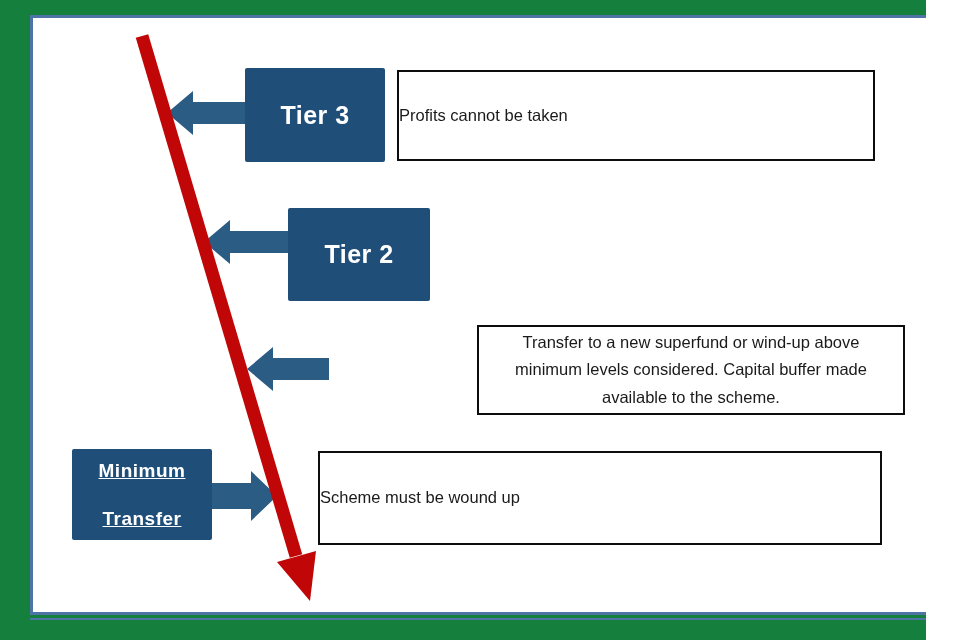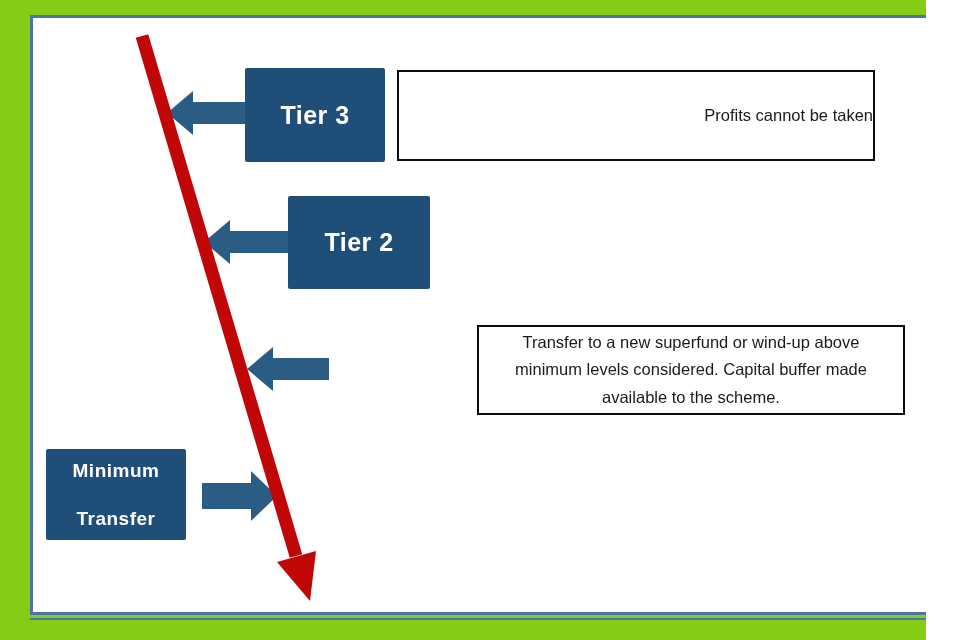--- a/index.html
+++ b/index.html
@@ -1,46 +1,46 @@
 <!DOCTYPE html>
 <html><head>
 <meta charset="utf-8">
 <style>
   html,body { margin:0; padding:0; background:#ffffff; }
   #canvas {
-    position:relative; width:926px; height:640px; background:#84cc16;
+    position:relative; width:926px; height:640px; background:#15803d;
     overflow:hidden; font-family:"Liberation Sans", sans-serif;
   }
   .frame {
     position:absolute; left:30px; top:15px; width:901px; height:594px;
     border:3px solid #4E74A6; background:#ffffff; z-index:0;
   }
   .frame::after {
     content:""; position:absolute; left:-3px; right:-3px; bottom:-8px;
     height:2px; background:#4E74A6;
   }
   #arrow-layer { position:absolute; left:0; top:0; z-index:1; }
   .bluebox {
     position:absolute; background:#1F4E78; color:#ffffff; font-weight:bold;
     display:flex; align-items:center; justify-content:center;
     border-radius:2px; z-index:2; letter-spacing:0.5px;
   }
   .tier-label { font-size:25px; }
   .minfund { flex-direction:column; gap:26px; font-size:19px; }
   .whitebox {
     position:absolute; background:#ffffff; border:2px solid #0d0d0d;
-    display:flex; align-items:center; justify-content:flex-end;
+    display:flex; align-items:center; justify-content:flex-start;
     text-align:center; font-size:16.5px; color:#1a1a1a; z-index:2;
     line-height:1.65; box-sizing:border-box;
   }
   
   #tier3-box { left:245px; top:68px;  width:140px; height:94px; }
-  #tier2-box { left:288px; top:196px; width:142px; height:93px;justify-content:center; }
+  #tier2-box { left:288px; top:208px; width:142px; height:93px;justify-content:center; }
   #tier1-box { left:327px; top:323px; width:143px; height:92px; }
-  #minfund-box { left:46px; top:449px; width:140px; height:91px; }
+  #minfund-box { left:72px; top:449px; width:140px; height:91px;text-decoration:underline; }
   
   #desc3 { left:397px; top:70px;  width:478px; height:91px; }
   #desc2 { left:442px; top:197px; width:438px; height:91px; }
   #desc1 { left:477px; top:325px; width:428px; height:90px; padding:0 26px; }
   #desc0 { left:318px; top:451px; width:564px; height:94px; }
 </style>
 </head>
 <body>
 
 <div id="canvas">
@@ -73,14 +73,17 @@
   </div>
 
   <div class="whitebox" id="desc1">
     <span>Transfer to a new superfund or wind-up above minimum levels considered. Capital buffer made available to the scheme.</span>
   </div>
 
   <div class="bluebox minfund" id="minfund-box">
     <span>Minimum</span>
     <span>Transfer</span>
   </div>
+  <div class="whitebox" id="desc0">
+    <span>Scheme must be wound up</span>
+  </div>
 
 </div>
 
 </body></html>

